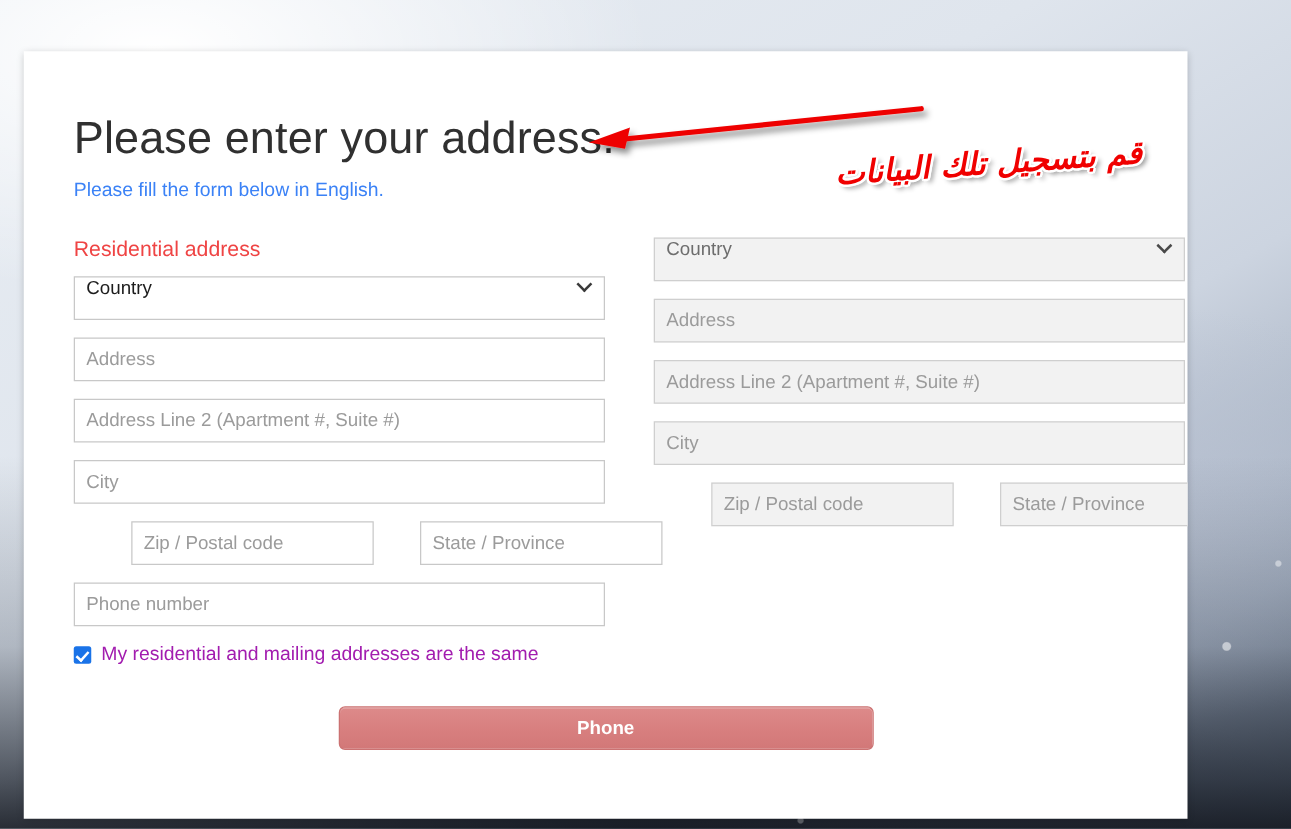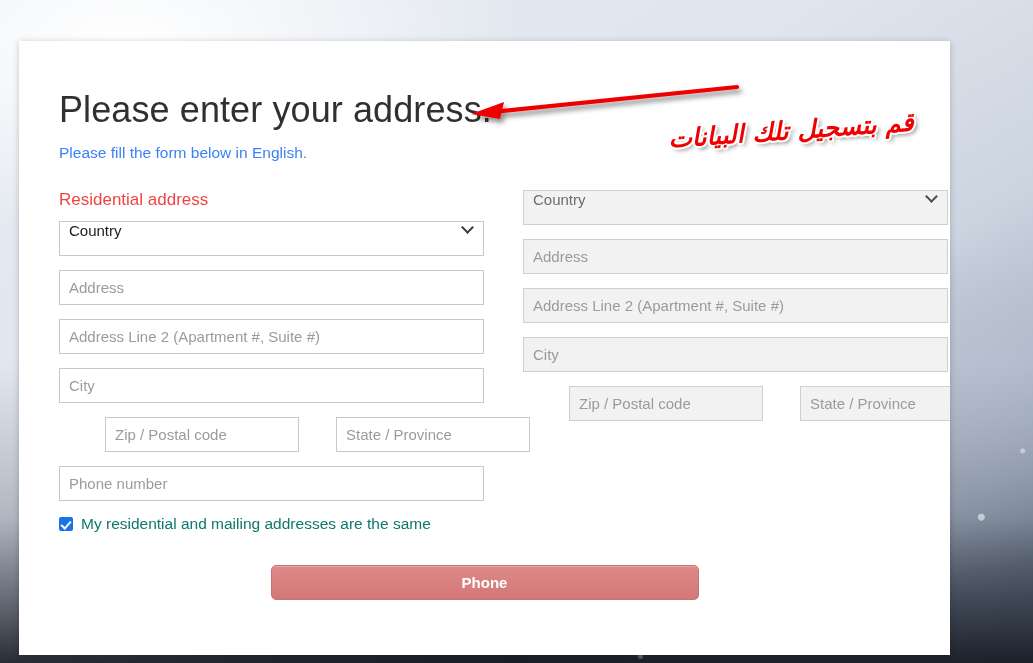--- a/index.html
+++ b/index.html
@@ -158,21 +158,21 @@
     content: "";
     position: absolute;
     left: 4.4px; top: 1.6px;
     width: 4px; height: 8px;
     border-right: 2px solid #fff;
     border-bottom: 2px solid #fff;
     transform: rotate(42deg);
   }
   .check-label {
     font-size: 15.5px;
-    color: #0f766e;
+    color: #a21caf;
     cursor: pointer;
   }
 
   .next-wrap {
     display: flex;
     justify-content: center;
     margin-top: 32px;
     padding-left: 19px;
   }
   .next-btn {

